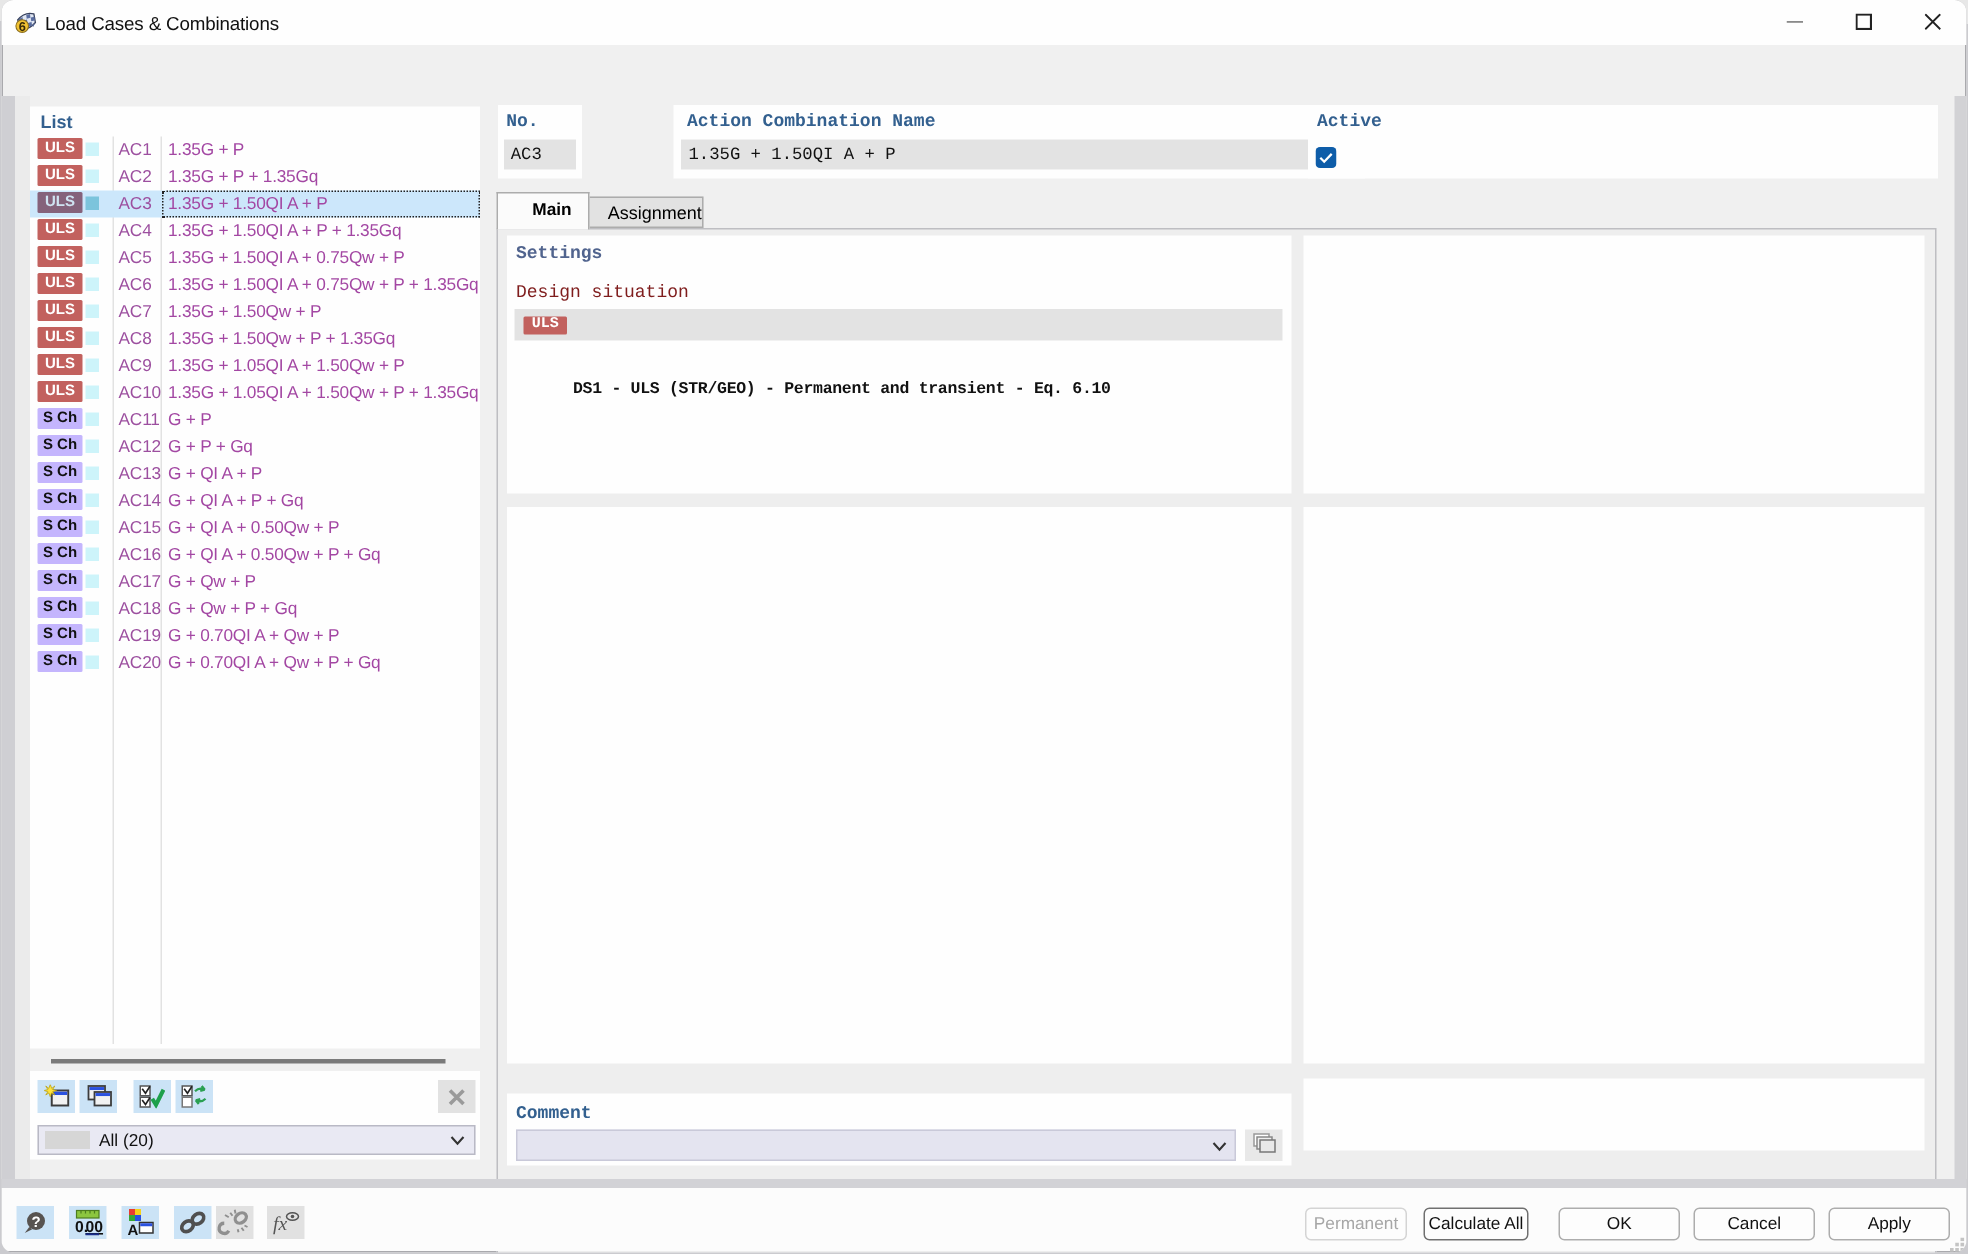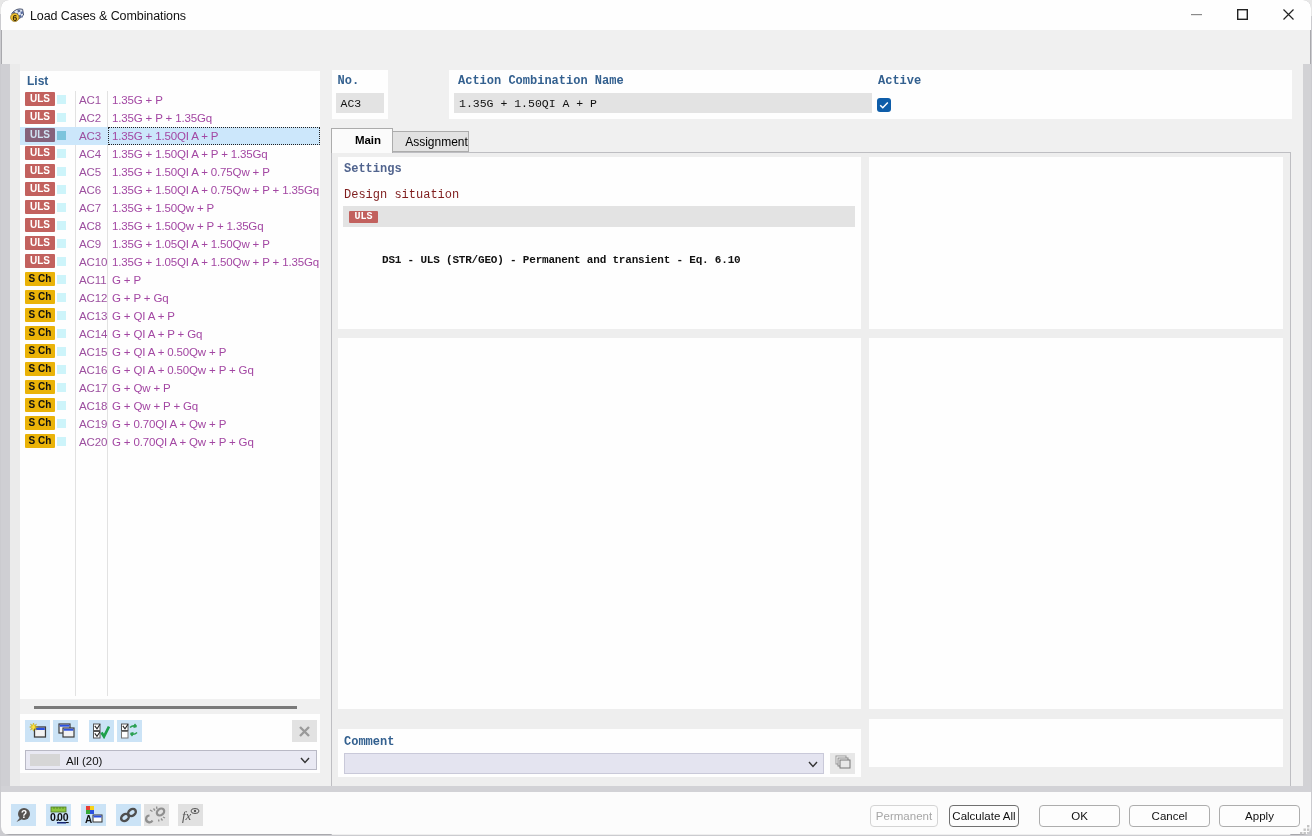--- a/index.html
+++ b/index.html
@@ -22,21 +22,21 @@
 #bottombar { position:absolute; left:0; top:792px; width:100%; height:42px; background:#fcfcfc; }
 
 #listpanel { position:absolute; left:19px; top:7px; width:300px; height:702px; background:#fefefe; }
 .lbl { font-size:12px; font-weight:bold; color:#33608f; }
 #list-label { position:absolute; left:7px; top:3px; }
 #rows { position:absolute; left:0; top:20px; width:100%; }
 .row { position:absolute; left:0; width:100%; height:18px; }
 .badge { position:absolute; left:5px; top:1px; width:30px; height:14px; border-radius:1px;
   font-size:10px; font-weight:bold; text-align:center; line-height:14px; }
 .uls { background:#c2615e; color:#fff; }
-.sch { background:#eab308; color:#111; }
+.sch { background:#c4b5fd; color:#111; }
 .sq { position:absolute; left:37px; top:4px; width:9px; height:9px; background:#cdf4fa; }
 .acn { position:absolute; left:59px; top:3px; font-size:11.5px; letter-spacing:-0.1px; color:#9c4f9f; }
 .frm { position:absolute; left:92px; top:3px; font-size:11.5px; letter-spacing:-0.15px; color:#a347a3; white-space:nowrap; }
 .vline { position:absolute; top:20px; width:1px; height:605px; background:#e2e2e2; }
 #selrow { background:#cce7fb; }
 #selrow .uls { background:#85627b; color:#cfe3f2; }
 #selrow .sq { background:#7cc4dc; }
 #focusrect { position:absolute; left:88px; top:0; width:212px; height:18px;
   border:1px dotted #222; }
 

